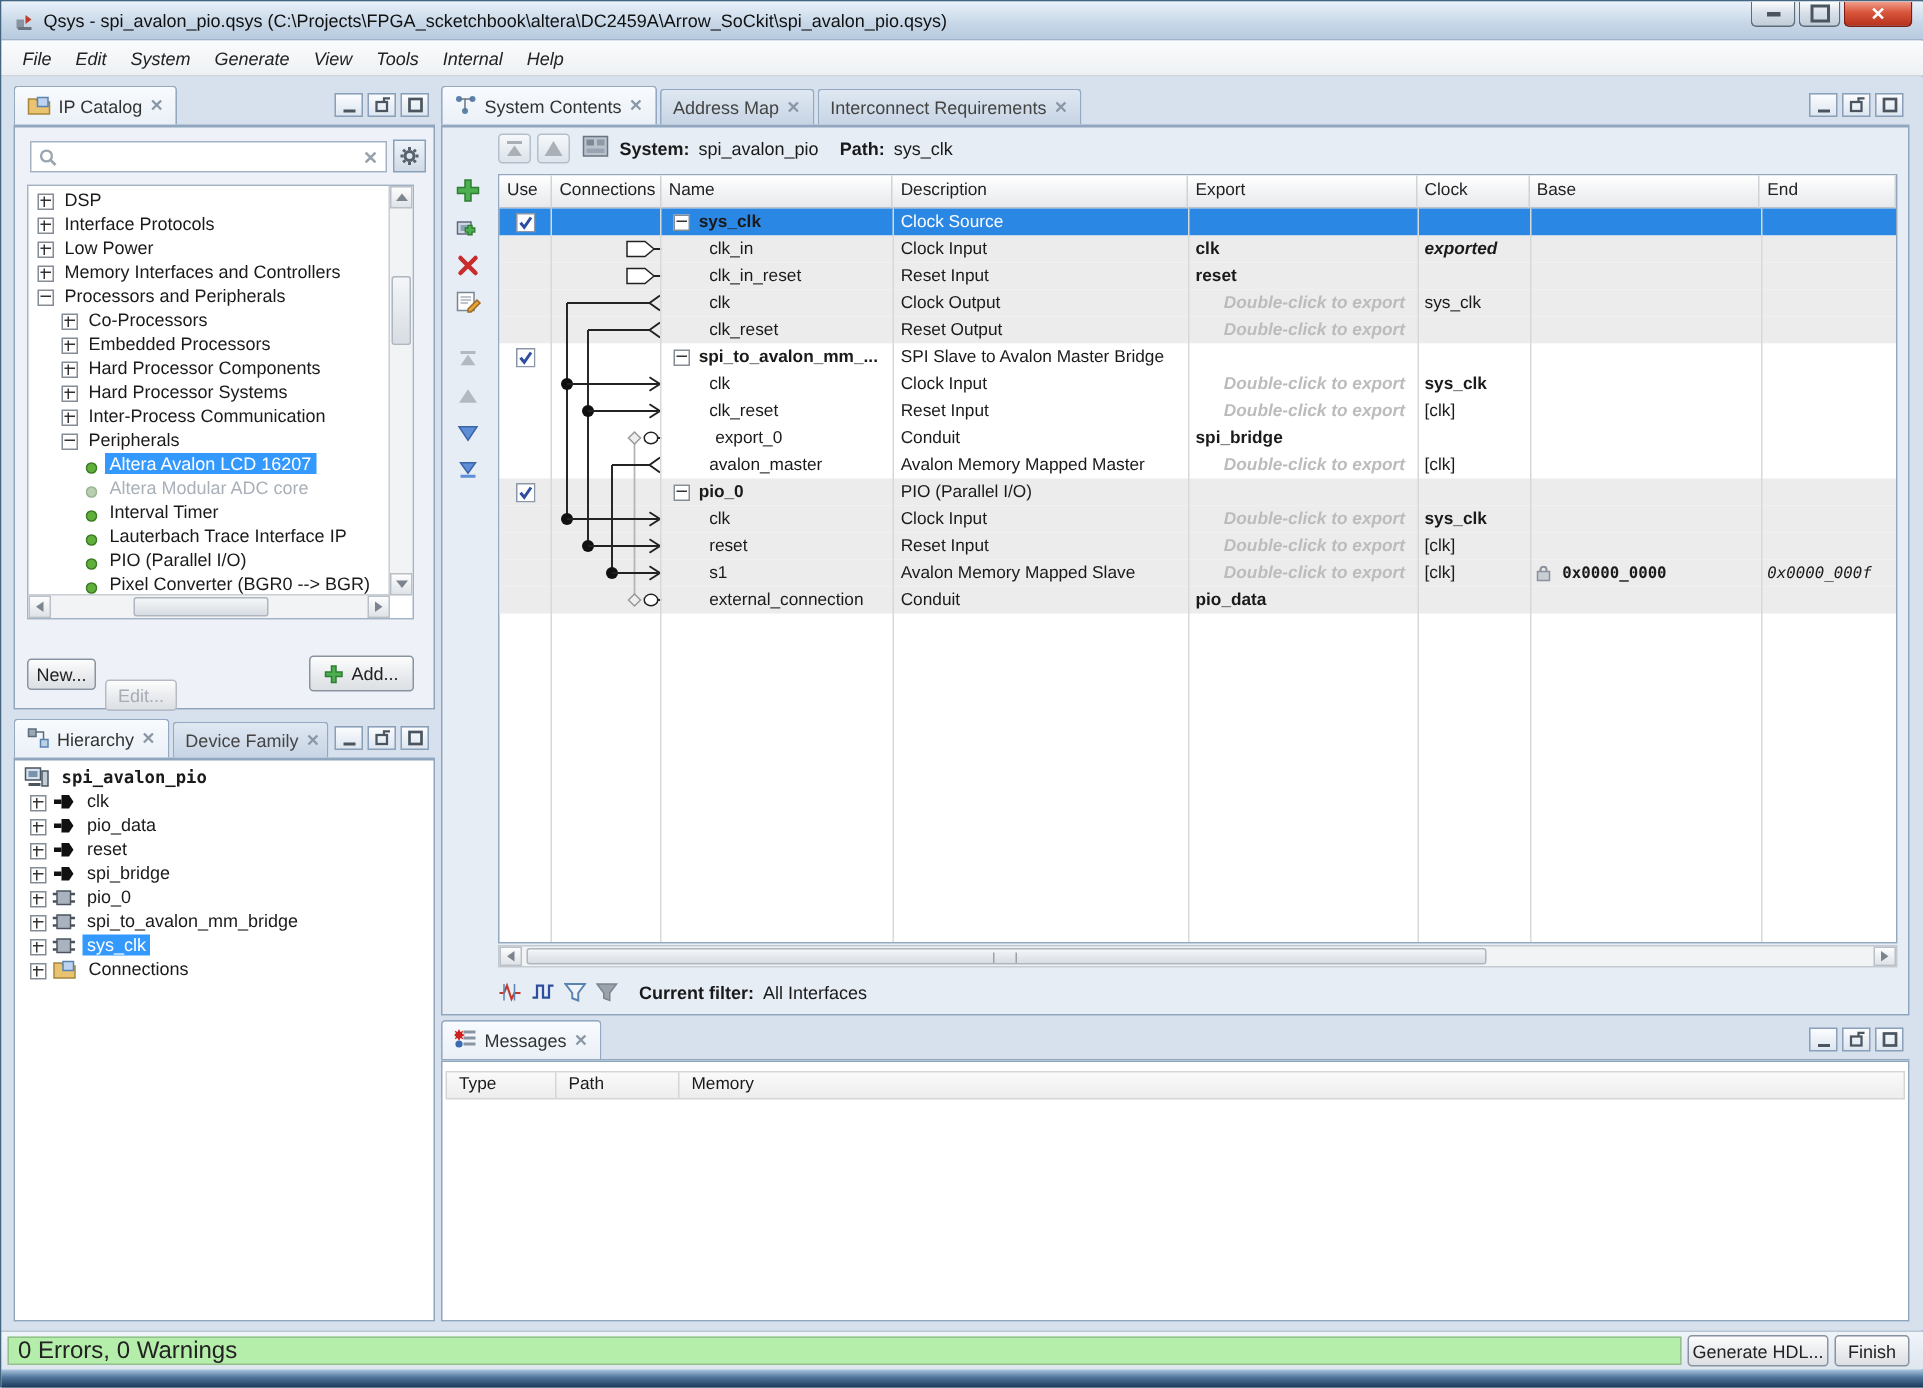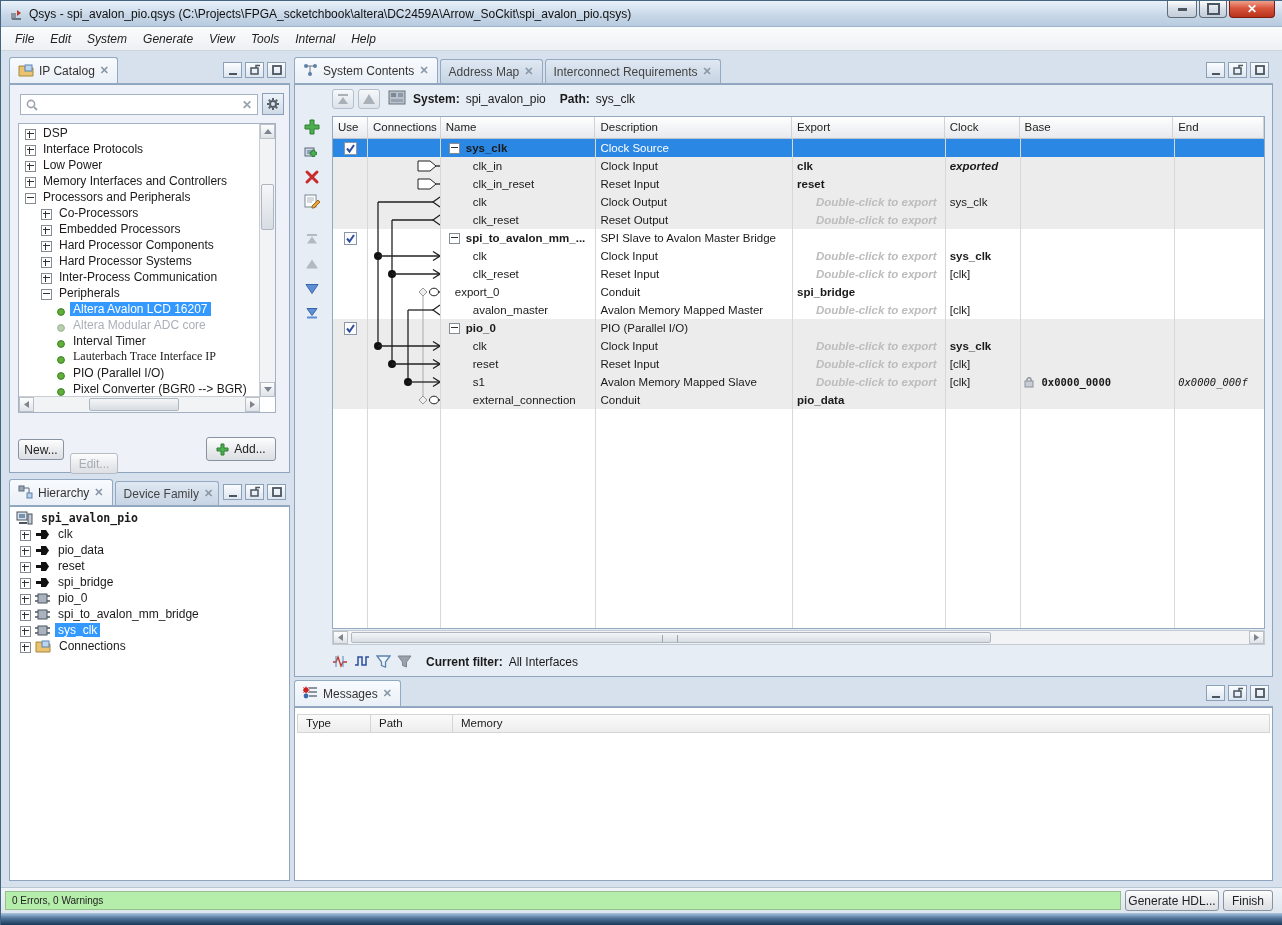--- a/index.html
+++ b/index.html
@@ -124,21 +124,21 @@
 
   
   #msg-header{position:absolute;left:2px;top:6px;right:2px;height:19px;display:flex;
     background:linear-gradient(#fafafa,#ededed);border:1px solid #d5d5d5;box-sizing:border-box;}
   .mhcell{font-size:11.5px;padding:2px 0 0 8px;border-right:1px solid #d5d5d5;box-sizing:border-box;}
 
   
   #statusbar{position:absolute;left:0;top:886px;width:1282px;height:26px;
     background:linear-gradient(#f0f4f9,#dde5ee);border-top:1px solid #b9c6d4;box-sizing:border-box;}
   #status-msg{position:absolute;left:4px;top:3px;width:1116px;height:19px;background:#b5eeab;
-    border:1px solid #94c08d;box-sizing:border-box;display:flex;align-items:center;padding-left:6px;font-size:10px;color:#222;}
+    border:1px solid #94c08d;box-sizing:border-box;display:flex;align-items:center;padding-left:6px;font-size:16px;color:#222;}
   #btn-generate{position:absolute;left:1124px;top:2px;width:94px;height:21px;}
   #btn-finish{position:absolute;left:1222px;top:2px;width:50px;height:21px;}
   #bottom-edge{position:absolute;left:0;top:912px;width:1282px;height:13px;
     background:linear-gradient(#aac6e0,#51759b 40%,#12304f);}
   #watermark{position:absolute;right:3px;bottom:1px;font-size:23px;font-weight:bold;
     color:rgba(128,143,158,0.8);letter-spacing:1px;z-index:50;}
 </style>
 </head>
 <body>
 
@@ -285,21 +285,21 @@
             <span class="lbl dis">Altera Modular ADC core</span>
           </div>
           <div class="titem" style="padding-left: 38px;">
             <span style="display: inline-flex; margin-right: 5px;">
               <svg width="8" height="8" viewBox="0 0 8 8">
                 <circle cx="4" cy="4" r="3.4" fill="#5faf3c" stroke="#3c7d22"></circle>
               </svg>
             </span>
             <span class="lbl">Interval Timer</span>
           </div>
-          <div class="titem" style="padding-left: 38px; font-family: Liberation Serif, serif;">
+          <div class="titem" style="padding-left: 38px;">
             <span style="display: inline-flex; margin-right: 5px;">
               <svg width="8" height="8" viewBox="0 0 8 8">
                 <circle cx="4" cy="4" r="3.4" fill="#5faf3c" stroke="#3c7d22"></circle>
               </svg>
             </span>
             <span class="lbl">Lauterbach Trace Interface IP</span>
           </div>
           <div class="titem" style="padding-left: 38px;">
             <span style="display: inline-flex; margin-right: 5px;">
               <svg width="8" height="8" viewBox="0 0 8 8">
@@ -751,21 +751,21 @@
             </div>
             <div class="scell exp-placeholder" style="width: 153px;">Double-click to export</div>
             <div class="scell clock-plain" style="width: 75px;">[clk]</div>
             <div class="scell" style="width: 154px;"></div>
             <div class="scell" style="width: 91px;"></div>
           </div>
           <div class="srow band-b">
             <div class="scell" style="width: 35px; justify-content: center;"></div>
             <div class="scell" style="width: 73px;"></div>
             <div class="scell" style="width: 155px;">
-              <span style="margin-left: 14px; text-align: right;">export_0</span>
+              <span style="margin-left: 36px; text-align: right;">export_0</span>
             </div>
             <div class="scell" style="width: 197px;">
               <span style="padding-left: 5px;">Conduit</span>
             </div>
             <div class="scell exp-set" style="width: 153px;">spi_bridge</div>
             <div class="scell clock-plain" style="width: 75px;"></div>
             <div class="scell" style="width: 154px;"></div>
             <div class="scell" style="width: 91px;"></div>
           </div>
           <div class="srow band-b">

